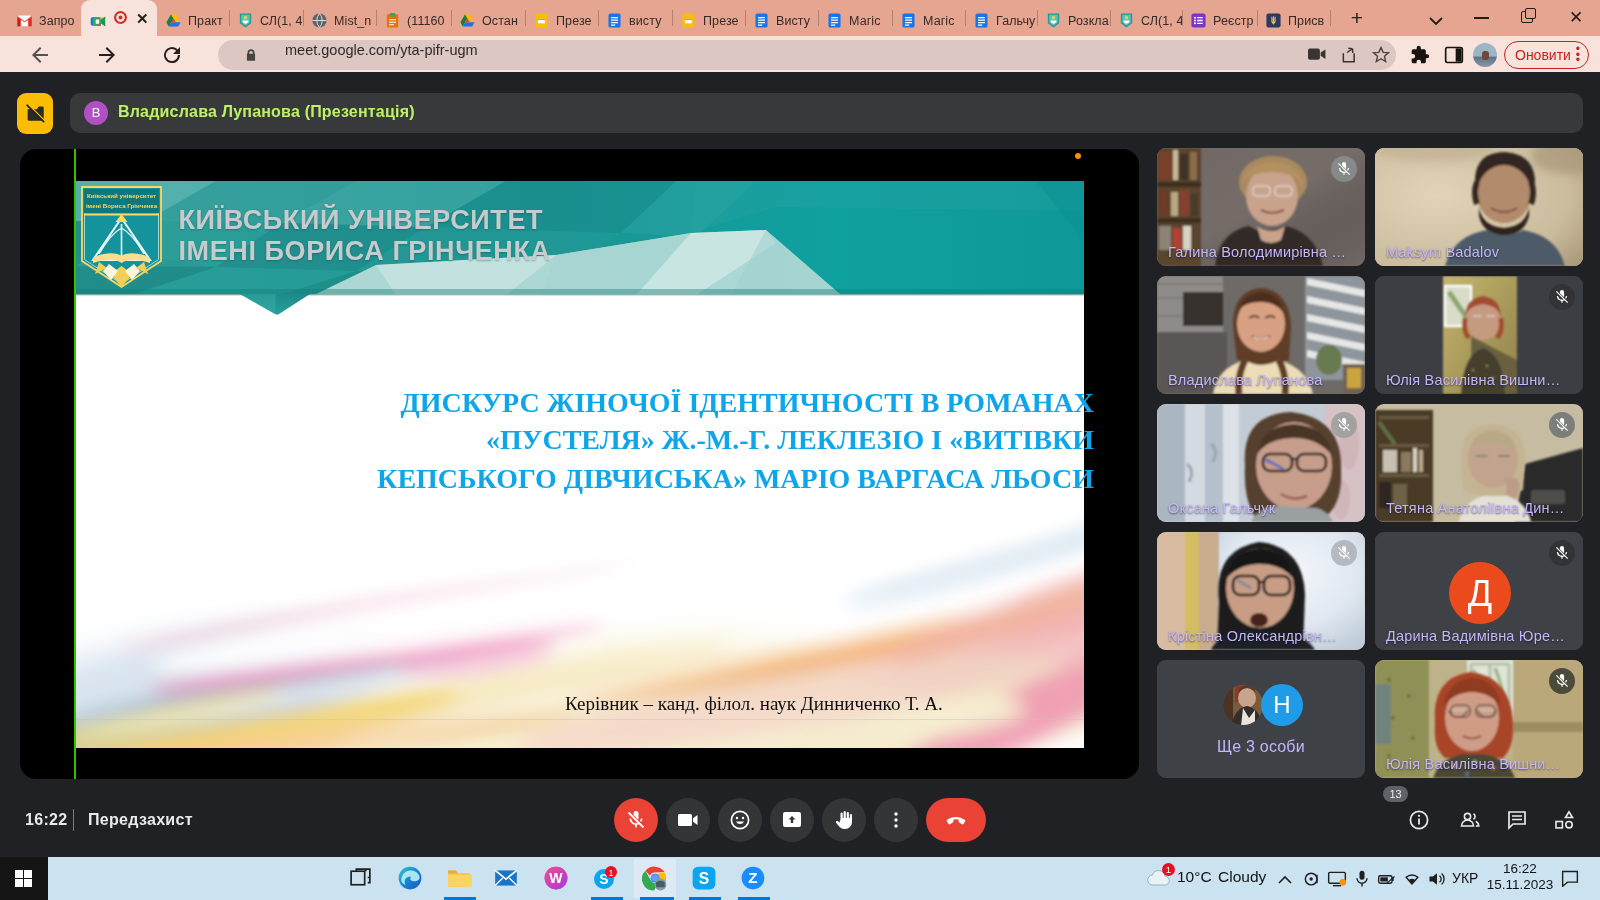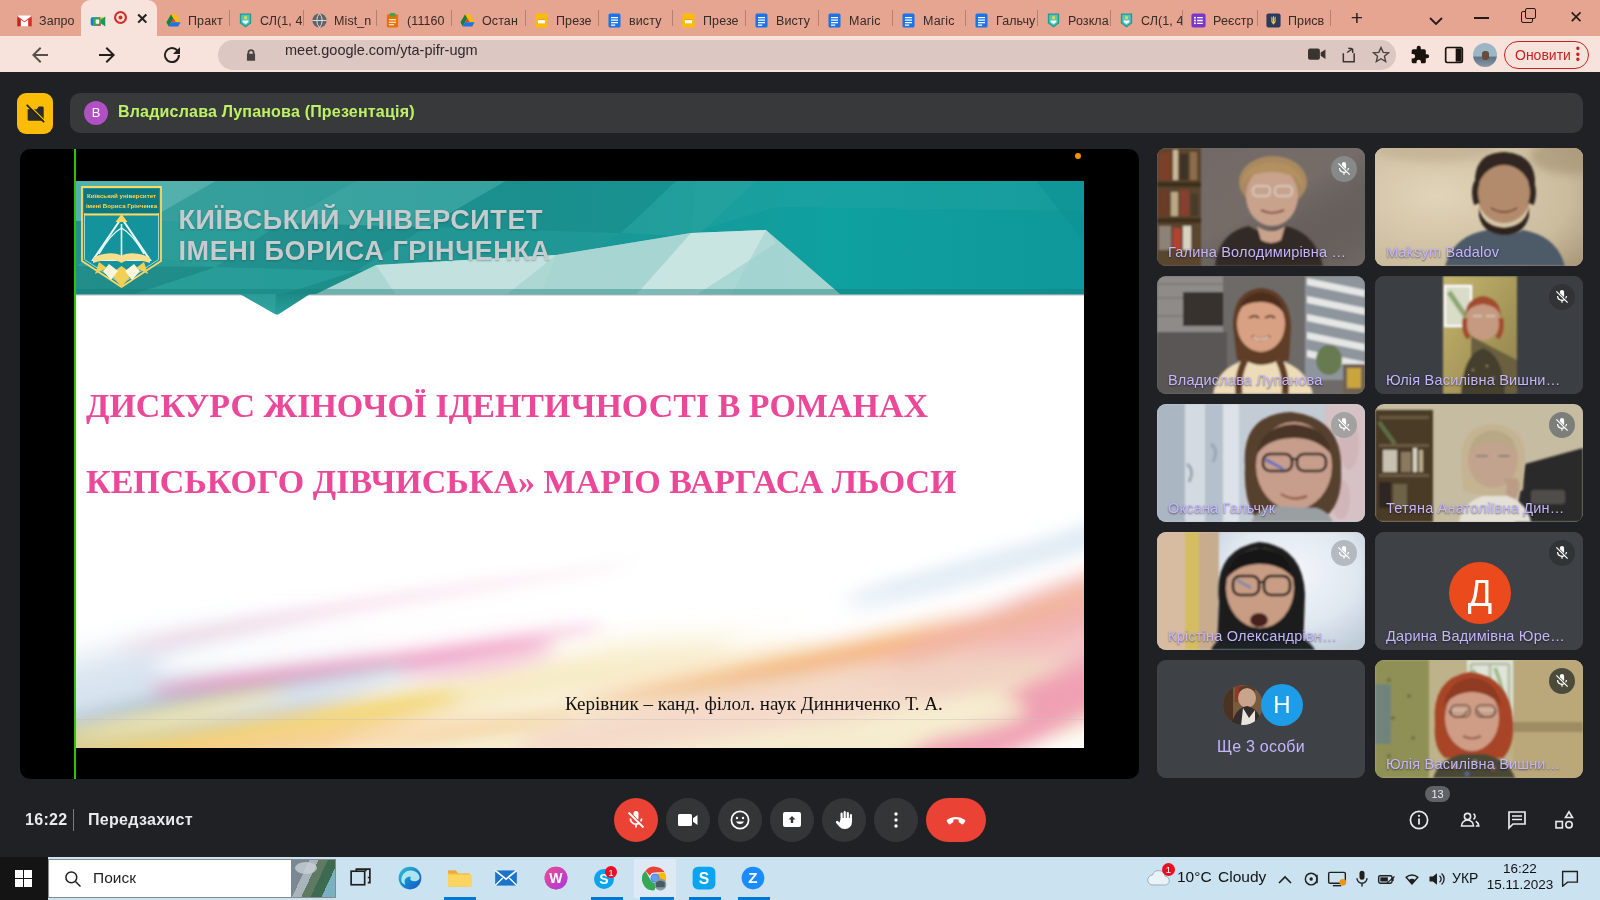--- a/index.html
+++ b/index.html
@@ -12,25 +12,25 @@
 #activetab{position:absolute;left:81px;top:0;width:76px;height:36px;background:#f7e3dc;border-radius:9px 9px 0 0}
 #toolbar{left:0;top:36px;width:1600px;height:36px;background:#f7e3dc}
 #omni{position:absolute;left:218px;top:4px;width:1178px;height:30px;border-radius:16px;background:#dcc7c2}
 .url{position:absolute;left:67px;top:6px;font-size:14.5px;color:#2f2a28}
 .navico{position:absolute;top:7px;width:24px;height:24px}
 #meet{left:0;top:74px;width:1600px;height:783px;background:#202124}
 #ytag{left:17px;top:19px;width:36px;height:41px;background:#fbbc05;border-radius:9px}
 #npill{left:70px;top:19px;width:1513px;height:40px;background:#37393b;border-radius:10px}
 #avB{position:absolute;left:14px;top:8px;width:24px;height:24px;border-radius:50%;background:#b14fc4;color:#fff;font-size:13px;text-align:center;line-height:24px}
 #pname{position:absolute;left:48px;top:10px;color:#bef264;font-size:16px;font-weight:700;letter-spacing:.2px}
-#vbox{left:20px;top:75px;width:1119px;height:630px;background:#000;border-radius:10px;overflow:hidden}
+#vbox{left:20px;top:75px;width:1119px;height:630px;background:#000;border-radius:16px;overflow:hidden}
 #slide{position:absolute;left:55.5px;top:32px;width:1008px;height:567px;background:#fff;overflow:hidden}
 #greenline{position:absolute;left:54px;top:0px;width:2px;height:630px;background:#35c000}
 #odot{position:absolute;left:1055px;top:4px;width:6px;height:6px;border-radius:50%;background:#f59300}
-.stitle{position:absolute;width:1008px;text-align:left;font-family:"Liberation Serif",serif;font-weight:700;color:#ec4899;font-size:34px;white-space:nowrap}
+.stitle{position:absolute;width:1008px;text-align:right;font-family:"Liberation Serif",serif;font-weight:700;color:#0ea5e9;font-size:28px;white-space:nowrap}
 .scred{position:absolute;font-family:"Liberation Serif",serif;color:#101010;font-size:19px;white-space:nowrap}
 .tile{position:absolute;width:208px;height:118px;border-radius:9px;background:#3b3e42;overflow:hidden}
 .tname{position:absolute;left:11px;bottom:6px;font-size:14.5px;color:#c4b5fd;text-shadow:0 1px 2px rgba(0,0,0,.55);letter-spacing:.2px;z-index:5}
 .mic{position:absolute;right:8px;top:8px;width:26px;height:26px;border-radius:50%;z-index:5}
 .mic svg{position:absolute;left:4px;top:4px}
 .ctl{position:absolute;width:44px;height:44px;border-radius:50%;background:#333537}
 .ctl svg,.rico svg{position:absolute;left:10px;top:10px}
 .rico{position:absolute;width:44px;height:44px}
 #taskbar{left:0;top:857px;width:1600px;height:43px;background:#cbe2f1}
 .tbico{position:absolute;top:8px;width:26px;height:26px}
@@ -787,42 +787,32 @@
           <path d="M7 8h10M7 11.5h10" stroke="#e8eaed" stroke-width="1.5"></path>
         </svg>
       </div>
 <div class="rico" style="left:1542px;top:724px">
         <svg width="24" height="24" viewBox="0 0 24 24">
           <path d="M13.5 9.5 17 3.8l3.5 5.7z" fill="none" stroke="#e8eaed" stroke-width="1.6"></path>
           <rect x="4" y="13.5" width="6.4" height="6.4" fill="none" stroke="#e8eaed" stroke-width="1.6"></rect>
           <circle cx="17" cy="16.7" r="3.2" fill="none" stroke="#e8eaed" stroke-width="1.6"></circle>
         </svg>
       </div>
-<div class="abs" style="left:1425px;top:712px;width:25px;height:16px;border-radius:8px;background:#5f6368;color:#e8eaed;font-size:11px;text-align:center;line-height:16px">13</div>
+<div class="abs" style="left:1383px;top:712px;width:25px;height:16px;border-radius:8px;background:#5f6368;color:#e8eaed;font-size:11px;text-align:center;line-height:16px">13</div>
     </div>
     <div class="stitle" style="left:86px;top:387px">ДИСКУРС ЖІНОЧОЇ ІДЕНТИЧНОСТІ В РОМАНАХ</div>
+<div class="stitle" style="left:86px;top:424px">«ПУСТЕЛЯ» Ж.-М.-Г. ЛЕКЛЕЗІО І «ВИТІВКИ</div>
 <div class="stitle" style="left:86px;top:463px">КЕПСЬКОГО ДІВЧИСЬКА» МАРІО ВАРГАСА ЛЬОСИ</div>
 <div class="scred" style="left:565px;top:693px">Керівник – канд. філол. наук Динниченко Т. А.</div>
 <div class="abs" id="taskbar">
       <div class="abs" style="left:0;top:0;width:48px;height:43px;background:#141414">
         <svg style="position:absolute;left:15px;top:13px" width="17" height="17" viewBox="0 0 17 17">
           <path fill="#fff" d="M0 0h8v8H0zM9 0h8v8H9zM0 9h8v8H0zM9 9h8v8H9z"></path>
         </svg>
       </div>
-<div class="abs" style="left:48px;top:2px;width:288px;height:39px;background:#fff;border:1px solid #8a8a8a">
-<svg style="position:absolute;left:14px;top:9px" width="20" height="20" viewBox="0 0 24 24">
-          <circle cx="10" cy="10" r="6.5" fill="none" stroke="#1f1f1f" stroke-width="1.8"></circle>
-          <path d="M15 15l6 6" stroke="#1f1f1f" stroke-width="1.8"></path>
-        </svg>
-<div style="position:absolute;left:44px;top:9px;font-size:15.5px;color:#1f1f1f">Поиск</div>
-<div style="position:absolute;right:0;top:0;width:44px;height:37px;overflow:hidden">
-          <div style="position:absolute;left:0;top:0;width:44px;height:37px;background:linear-gradient(115deg,#7a8894 0 30%,#aab4ba 30% 45%,#5e7a62 45% 60%,#3e6a52 60% 78%,#7ab0c0 78%)"></div>
-          <div style="position:absolute;left:4px;top:2px;width:22px;height:12px;border-radius:50%;background:#c8d2d6;opacity:.8"></div>
-        </div>
-</div>
 <div class="abs tbico" style="left:348px;top:9px"><svg width="25" height="25" viewBox="0 0 24 24">
           <rect x="3" y="5" width="13" height="13" fill="none" stroke="#1f1f1f" stroke-width="1.6"></rect>
           <path d="M8 5V3h13v13h-2" fill="none" stroke="#1f1f1f" stroke-width="1.6"></path>
           <path d="M19 11h2M17 3v2" stroke="#1f1f1f" stroke-width="1.6"></path>
         </svg></div>
 <div class="abs tbico" style="left:397px"><svg width="26" height="26" viewBox="0 0 24 24">
           <defs>
             <linearGradient id="egA" x1="0" y1="0" x2="1" y2="1">
               <stop offset="0" stop-color="#35c6d4"></stop>
               <stop offset=".5" stop-color="#1488d0"></stop>

